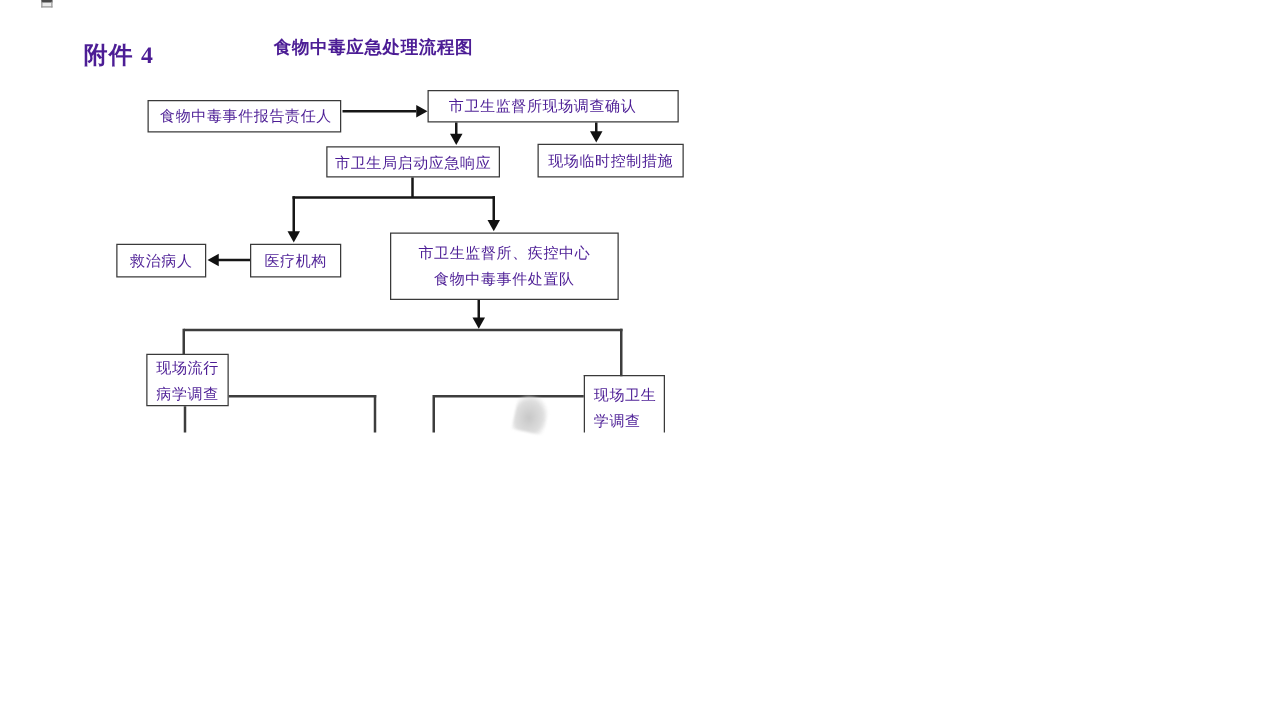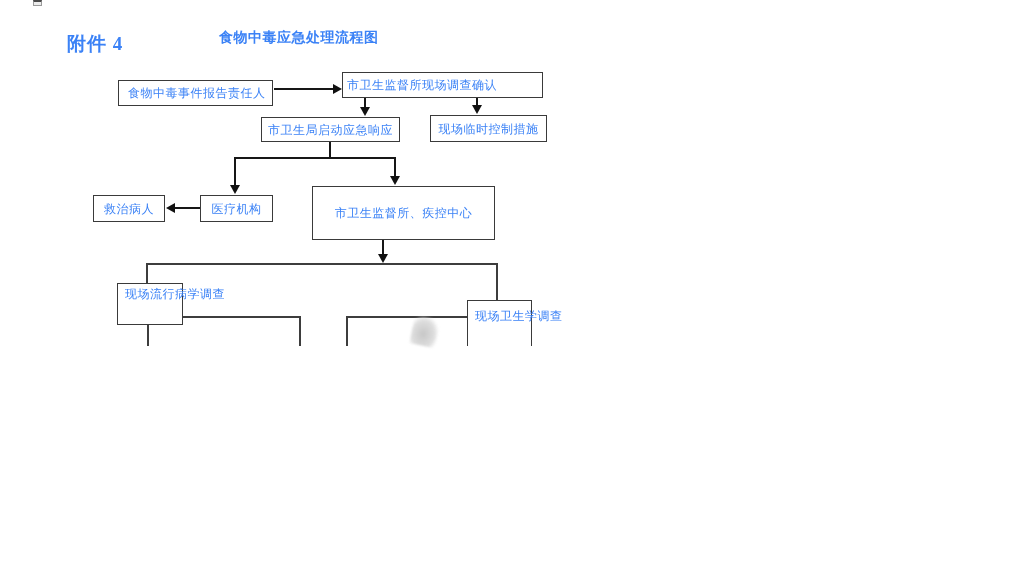--- a/index.html
+++ b/index.html
@@ -2,21 +2,21 @@
 <html><head>
 <meta charset="utf-8">
 <style>
   html,body{margin:0;padding:0;background:#ffffff;}
   .page{
     position:relative;
     width:1024px;height:575px;
     background:#ffffff;
     overflow:hidden;
     font-family:"Liberation Serif","DejaVu Serif",serif;
-    color:#3b82f6;
+    color:#4c1d95;
   }
   
   .title-attachment{
     position:absolute;left:67px;top:31px;
     font-size:19px;font-weight:bold;letter-spacing:1px;
     white-space:nowrap;
   }
   .title-main{
     position:absolute;left:219px;top:29px;
     font-size:14px;font-weight:bold;letter-spacing:0.5px;
@@ -31,26 +31,26 @@
     font-size:12px;
     letter-spacing:0.5px;
     display:flex;
     align-items:center;
     justify-content:center;
     white-space:nowrap;
     line-height:1;
   }
   .node.align-left{justify-content:flex-start;}
   .node.two{
-    flex-direction:row;
+    flex-direction:column;
     line-height:21px;
   }
   .node.two.align-left{align-items:flex-start;}
   .n-reporter {left:118px;top:80px; width:155px;height:26px;padding-left:9px;}
-  .n-confirm  {left:342px;top:72px; width:201px;height:26px;padding-left:4px;}
+  .n-confirm  {left:342px;top:72px; width:201px;height:26px;padding-left:16px;}
   .n-response {left:261px;top:117px;width:139px;height:25px;}
   .n-control  {left:430px;top:115px;width:117px;height:27px;}
   .n-treat    {left:93px; top:195px;width:72px; height:27px;text-align:center;}
   .n-medical  {left:200px;top:195px;width:73px; height:27px;}
   .n-team     {left:312px;top:186px;width:183px;height:54px;line-height:24px;}
   .n-epi      {left:117px;top:283px;width:66px; height:42px;padding-left:7px;}
   .n-hygiene  {left:467px;top:300px;width:65px; height:46px;padding-left:7px;
                border-bottom:none;justify-content:flex-start;padding-top:5px;}
   
   .ln{position:absolute;background:#3d3d3d;}
@@ -87,20 +87,21 @@
 
   <div class="node align-left n-reporter">食物中毒事件报告责任人</div>
   <div class="node align-left n-confirm">市卫生监督所现场调查确认</div>
   <div class="node n-response">市卫生局启动应急响应</div>
   <div class="node n-control">现场临时控制措施</div>
   <div class="node n-treat">救治病人</div>
   <div class="node n-medical">医疗机构</div>
 
   <div class="node two n-team">
     <span>市卫生监督所、疾控中心</span>
+    <span>食物中毒事件处置队</span>
   </div>
 
   <div class="node two align-left n-epi">
     <span>现场流行</span>
     <span>病学调查</span>
   </div>
 
   <div class="node two align-left n-hygiene">
     <span>现场卫生</span>
     <span>学调查</span>

